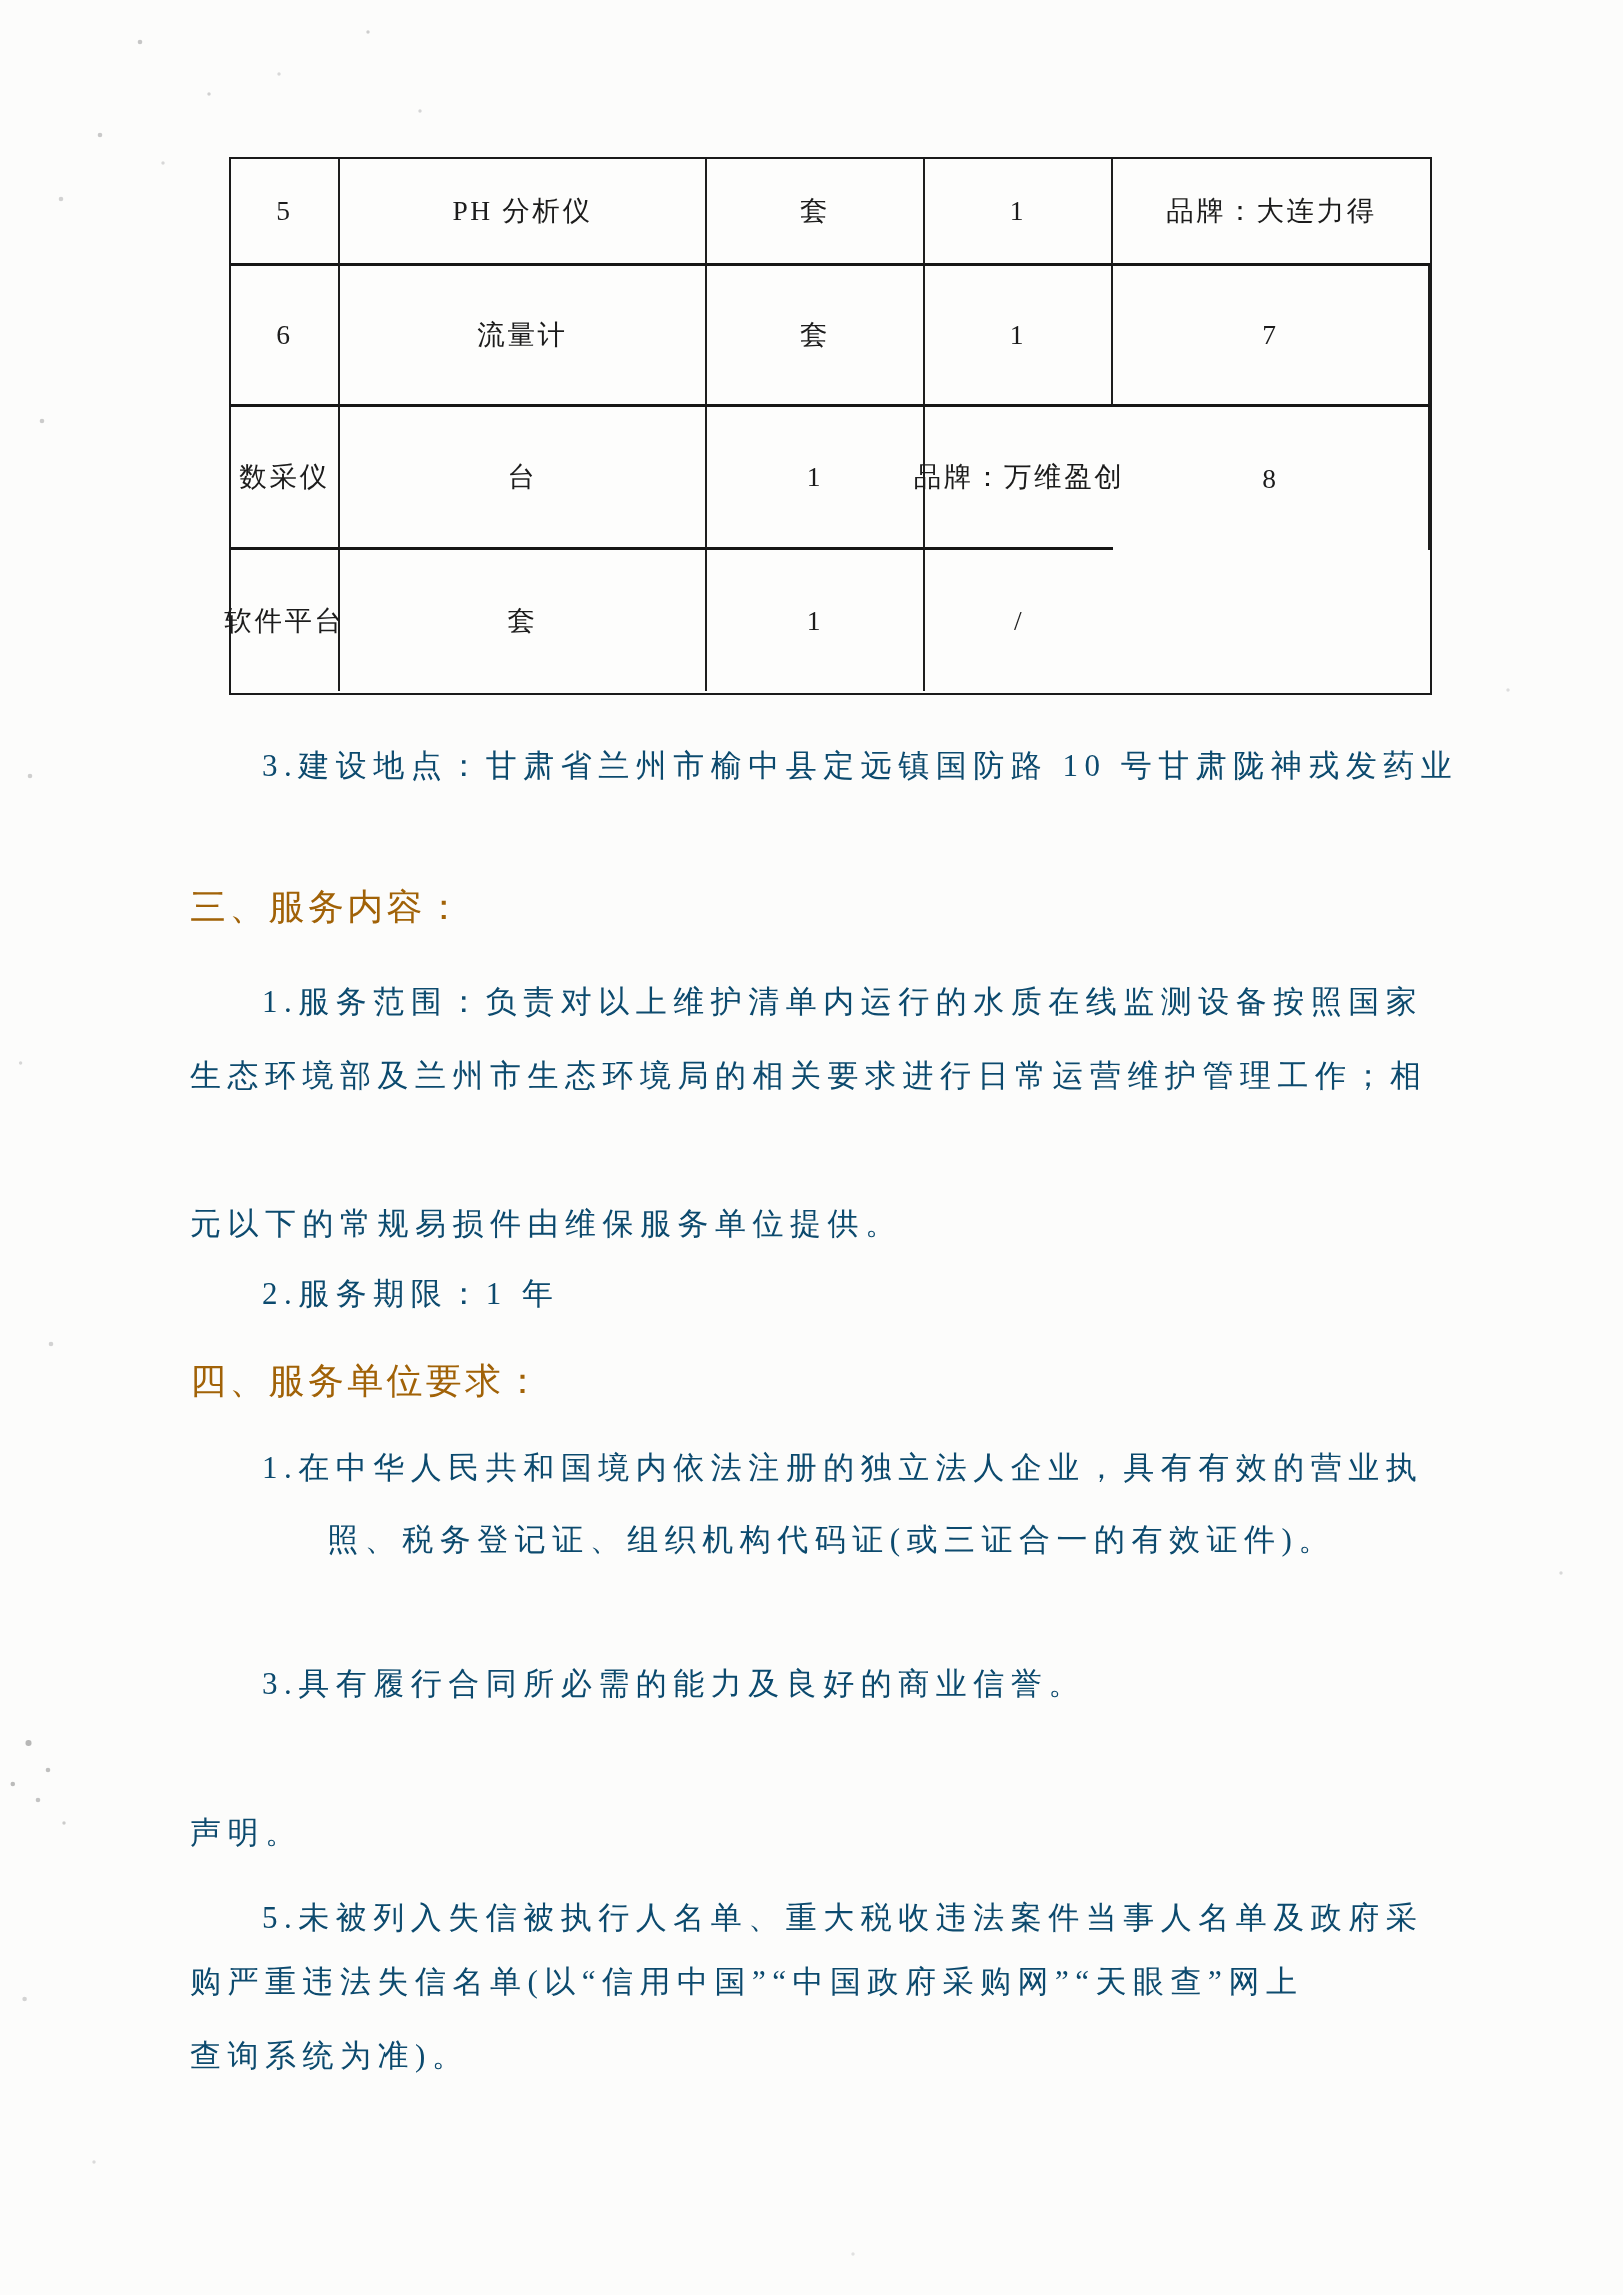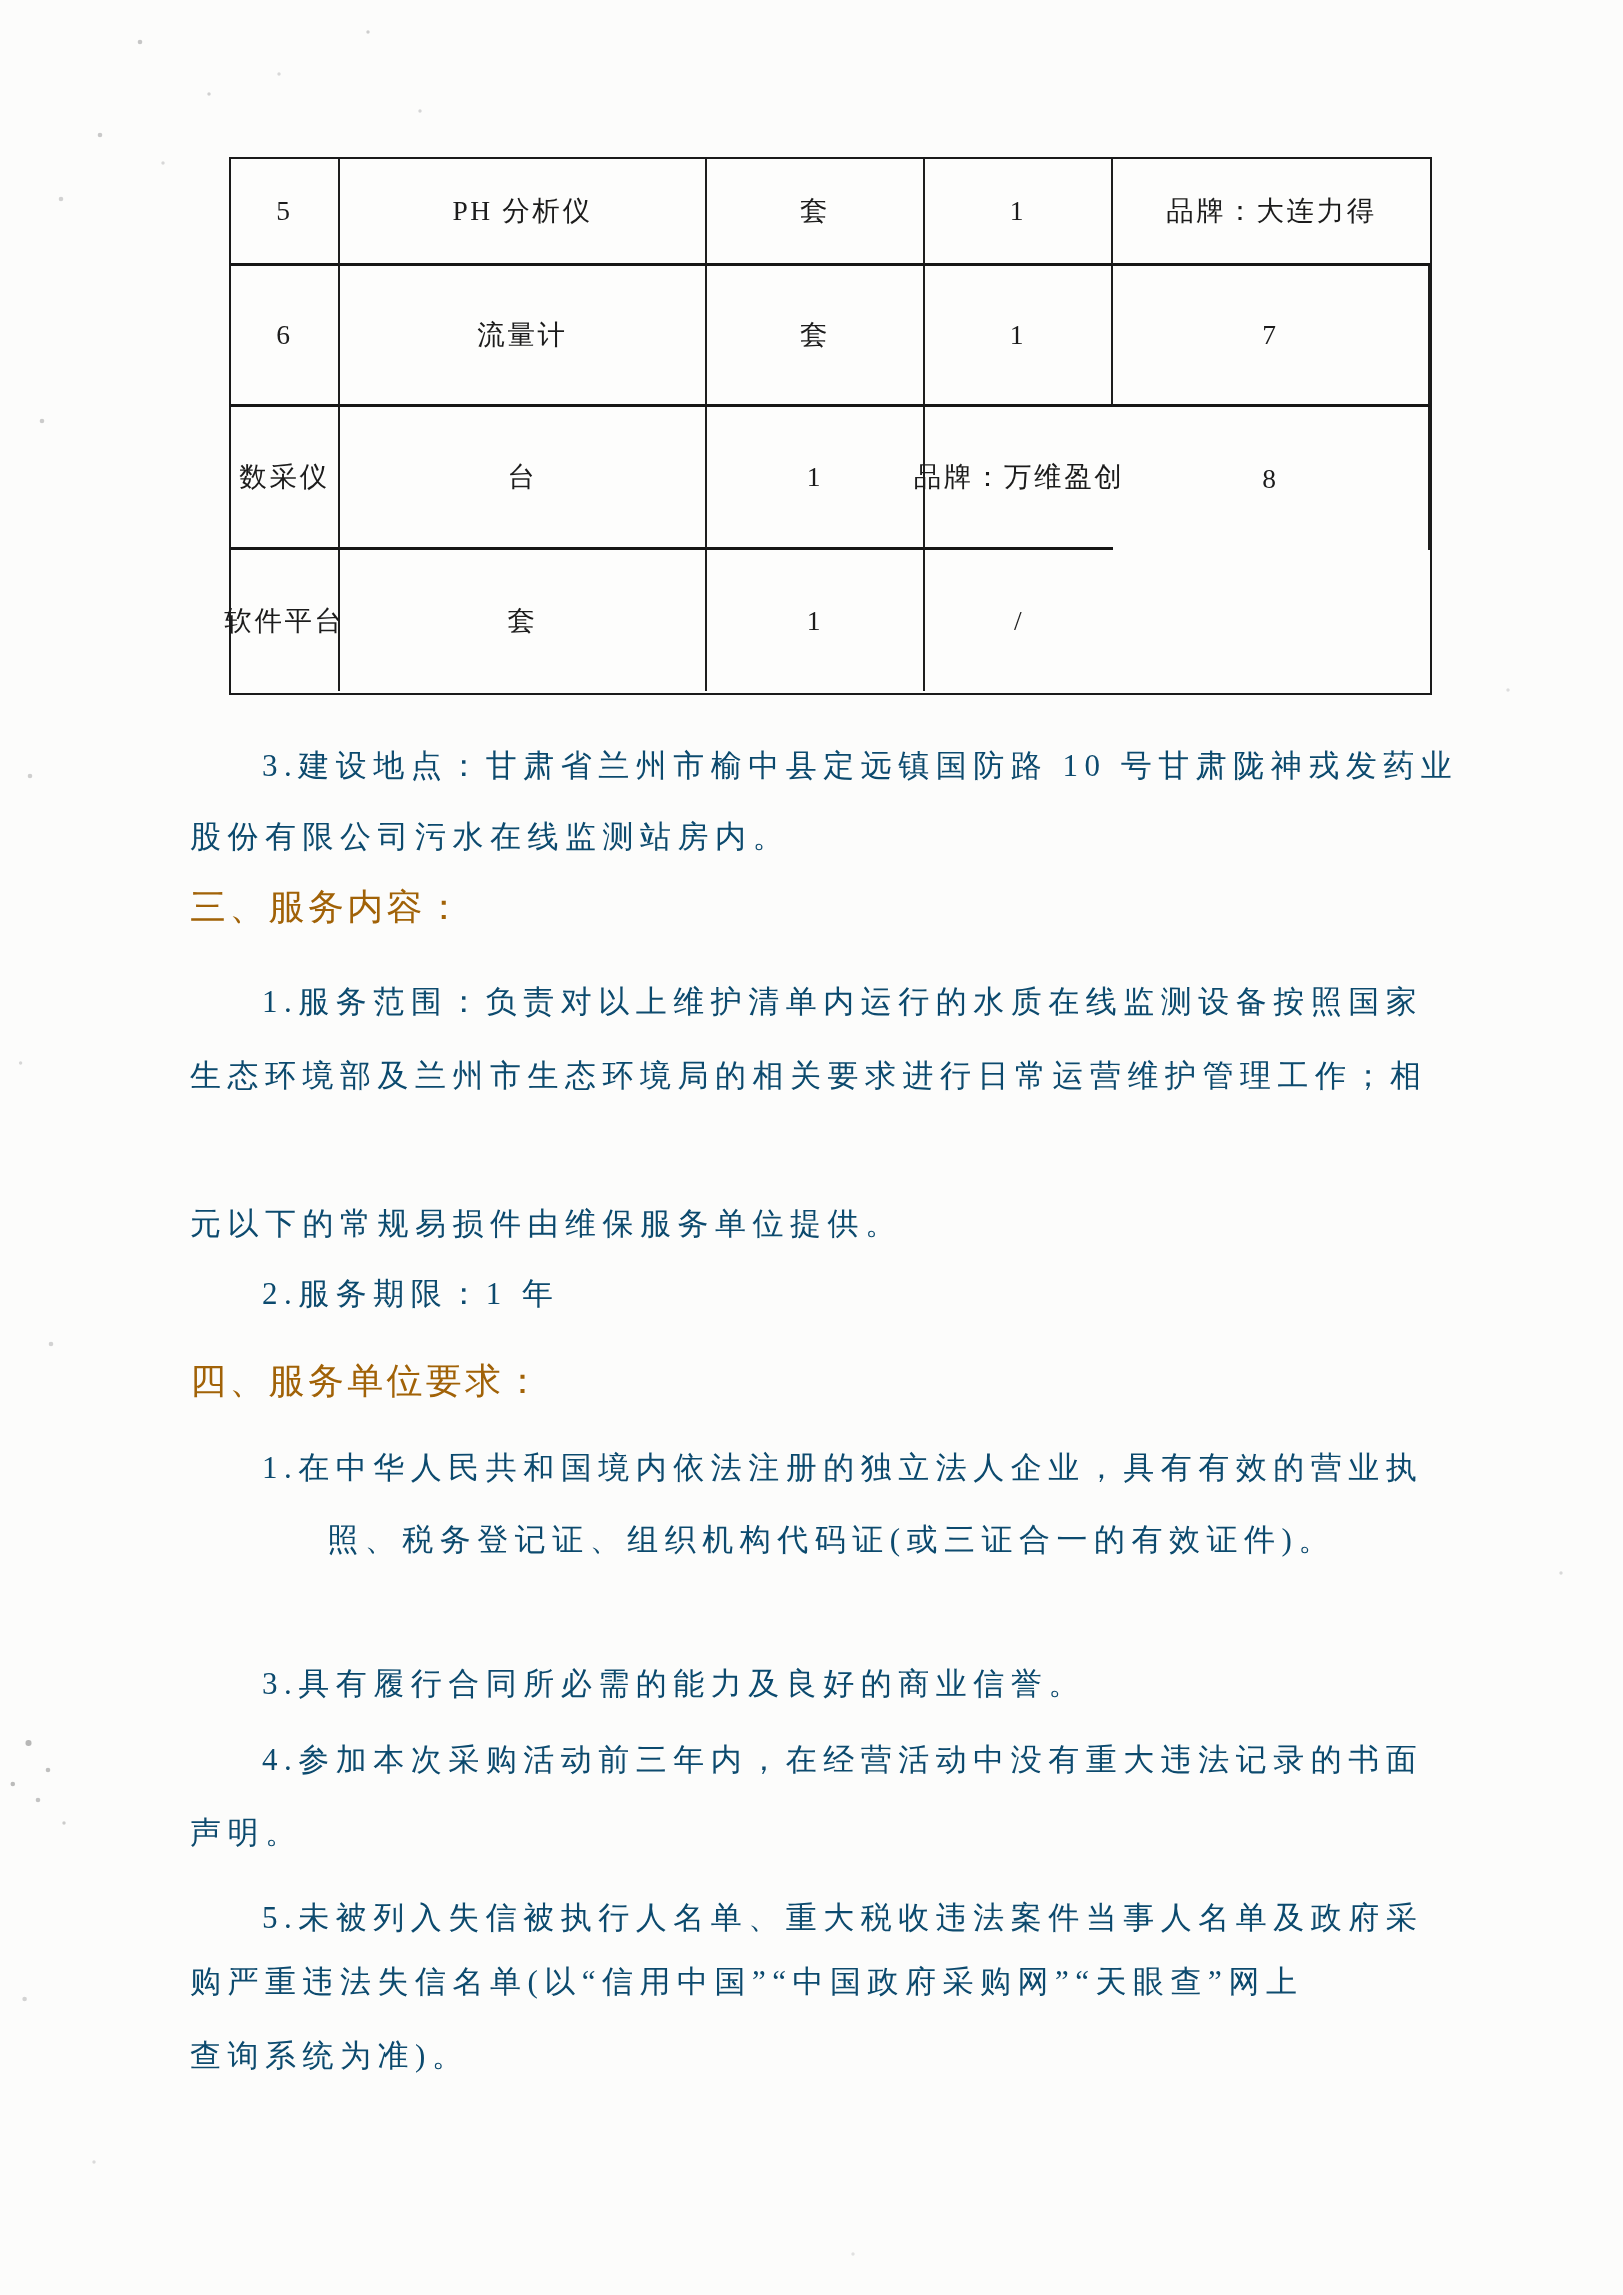--- a/index.html
+++ b/index.html
@@ -113,35 +113,33 @@
     <div class="cell last-col">品牌：万维盈创</div>
 
     <div class="cell last-row">8</div>
     <div class="cell last-row">软件平台</div>
     <div class="cell last-row">套</div>
     <div class="cell last-row">1</div>
     <div class="cell last-col last-row">/</div>
   </div>
 
   <div class="bline indent" style="top:744px;">3.建设地点：甘肃省兰州市榆中县定远镇国防路 10 号甘肃陇神戎发药业</div>
-  <div class="bline" style="top:815px;">股份有限公司污水在线监测站房内。</div>
 
   <div class="bline heading" style="top:886px;">三、服务内容：</div>
 
   <div class="bline indent" style="top:980px;">1.服务范围：负责对以上维护清单内运行的水质在线监测设备按照国家</div>
   <div class="bline" style="top:1054px;">生态环境部及兰州市生态环境局的相关要求进行日常运营维护管理工作；相</div>
   <div class="bline" style="top:1202px;">元以下的常规易损件由维保服务单位提供。</div>
 
   <div class="bline indent" style="top:1272px;">2.服务期限：1 年</div>
 
   <div class="bline heading" style="top:1360px;">四、服务单位要求：</div>
 
   <div class="bline indent" style="top:1446px;">1.在中华人民共和国境内依法注册的独立法人企业，具有有效的营业执</div>
   <div class="bline" style="top:1518px;text-align:center;">照、税务登记证、组织机构代码证(或三证合一的有效证件)。</div>
   <div class="bline indent" style="top:1662px;">3.具有履行合同所必需的能力及良好的商业信誉。</div>
-  <div class="bline indent" style="top:1738px;">4.参加本次采购活动前三年内，在经营活动中没有重大违法记录的书面</div>
   <div class="bline" style="top:1811px;">声明。</div>
   <div class="bline indent" style="top:1896px;">5.未被列入失信被执行人名单、重大税收违法案件当事人名单及政府采</div>
   <div class="bline" style="top:1960px;">购严重违法失信名单(以“信用中国”“中国政府采购网”“天眼查”网上</div>
   <div class="bline" style="top:2034px;">查询系统为准)。</div>
 
 </div>
 
 
 </body></html>

